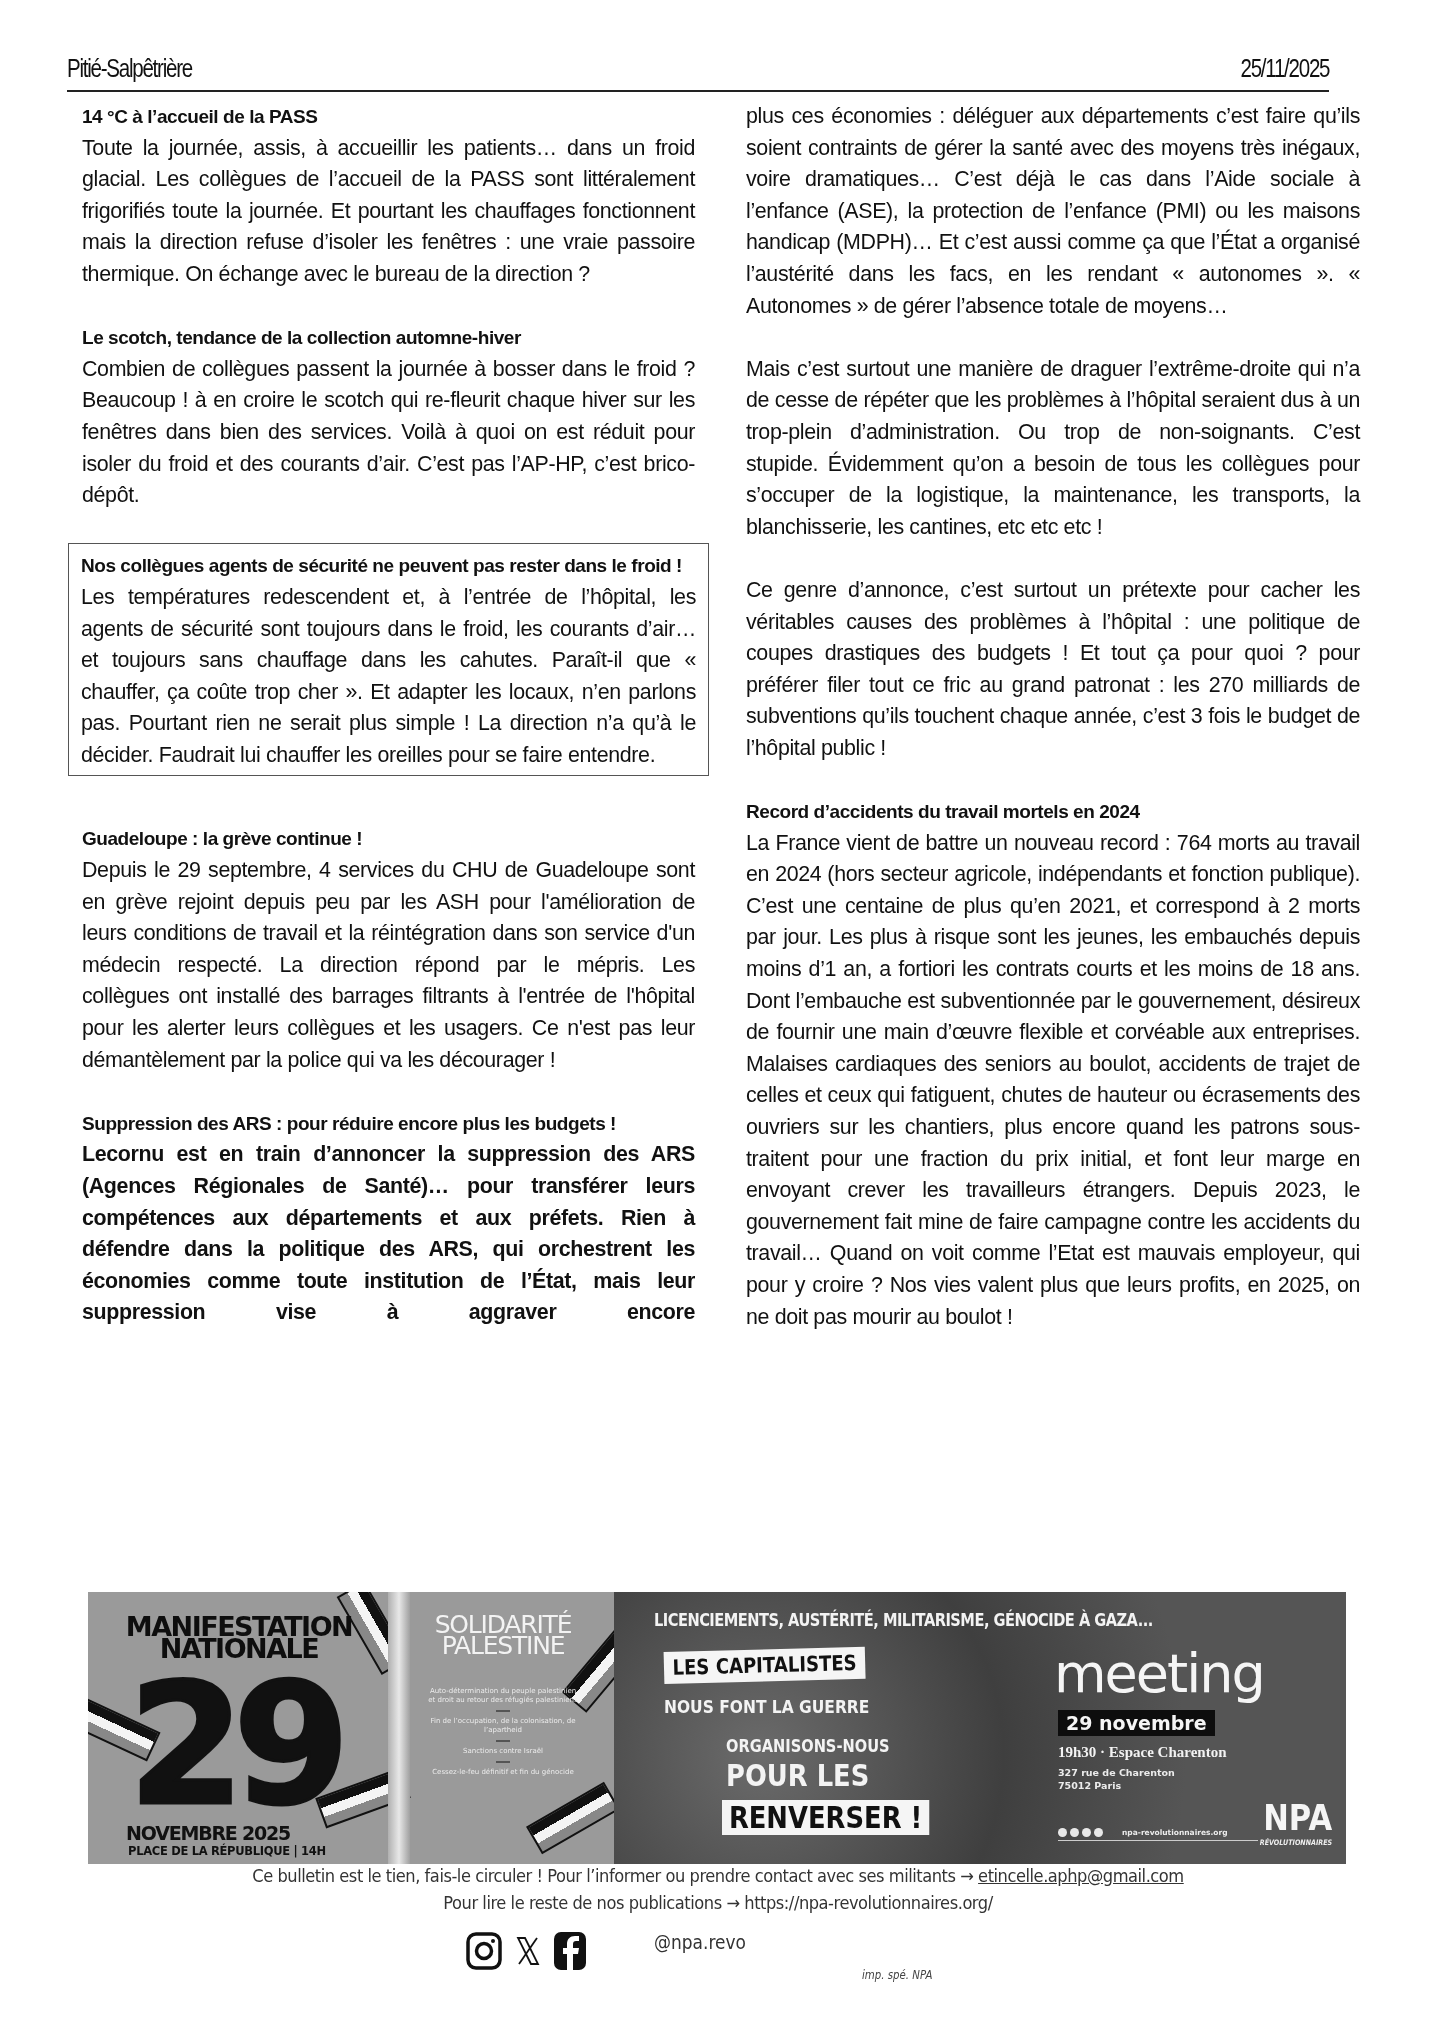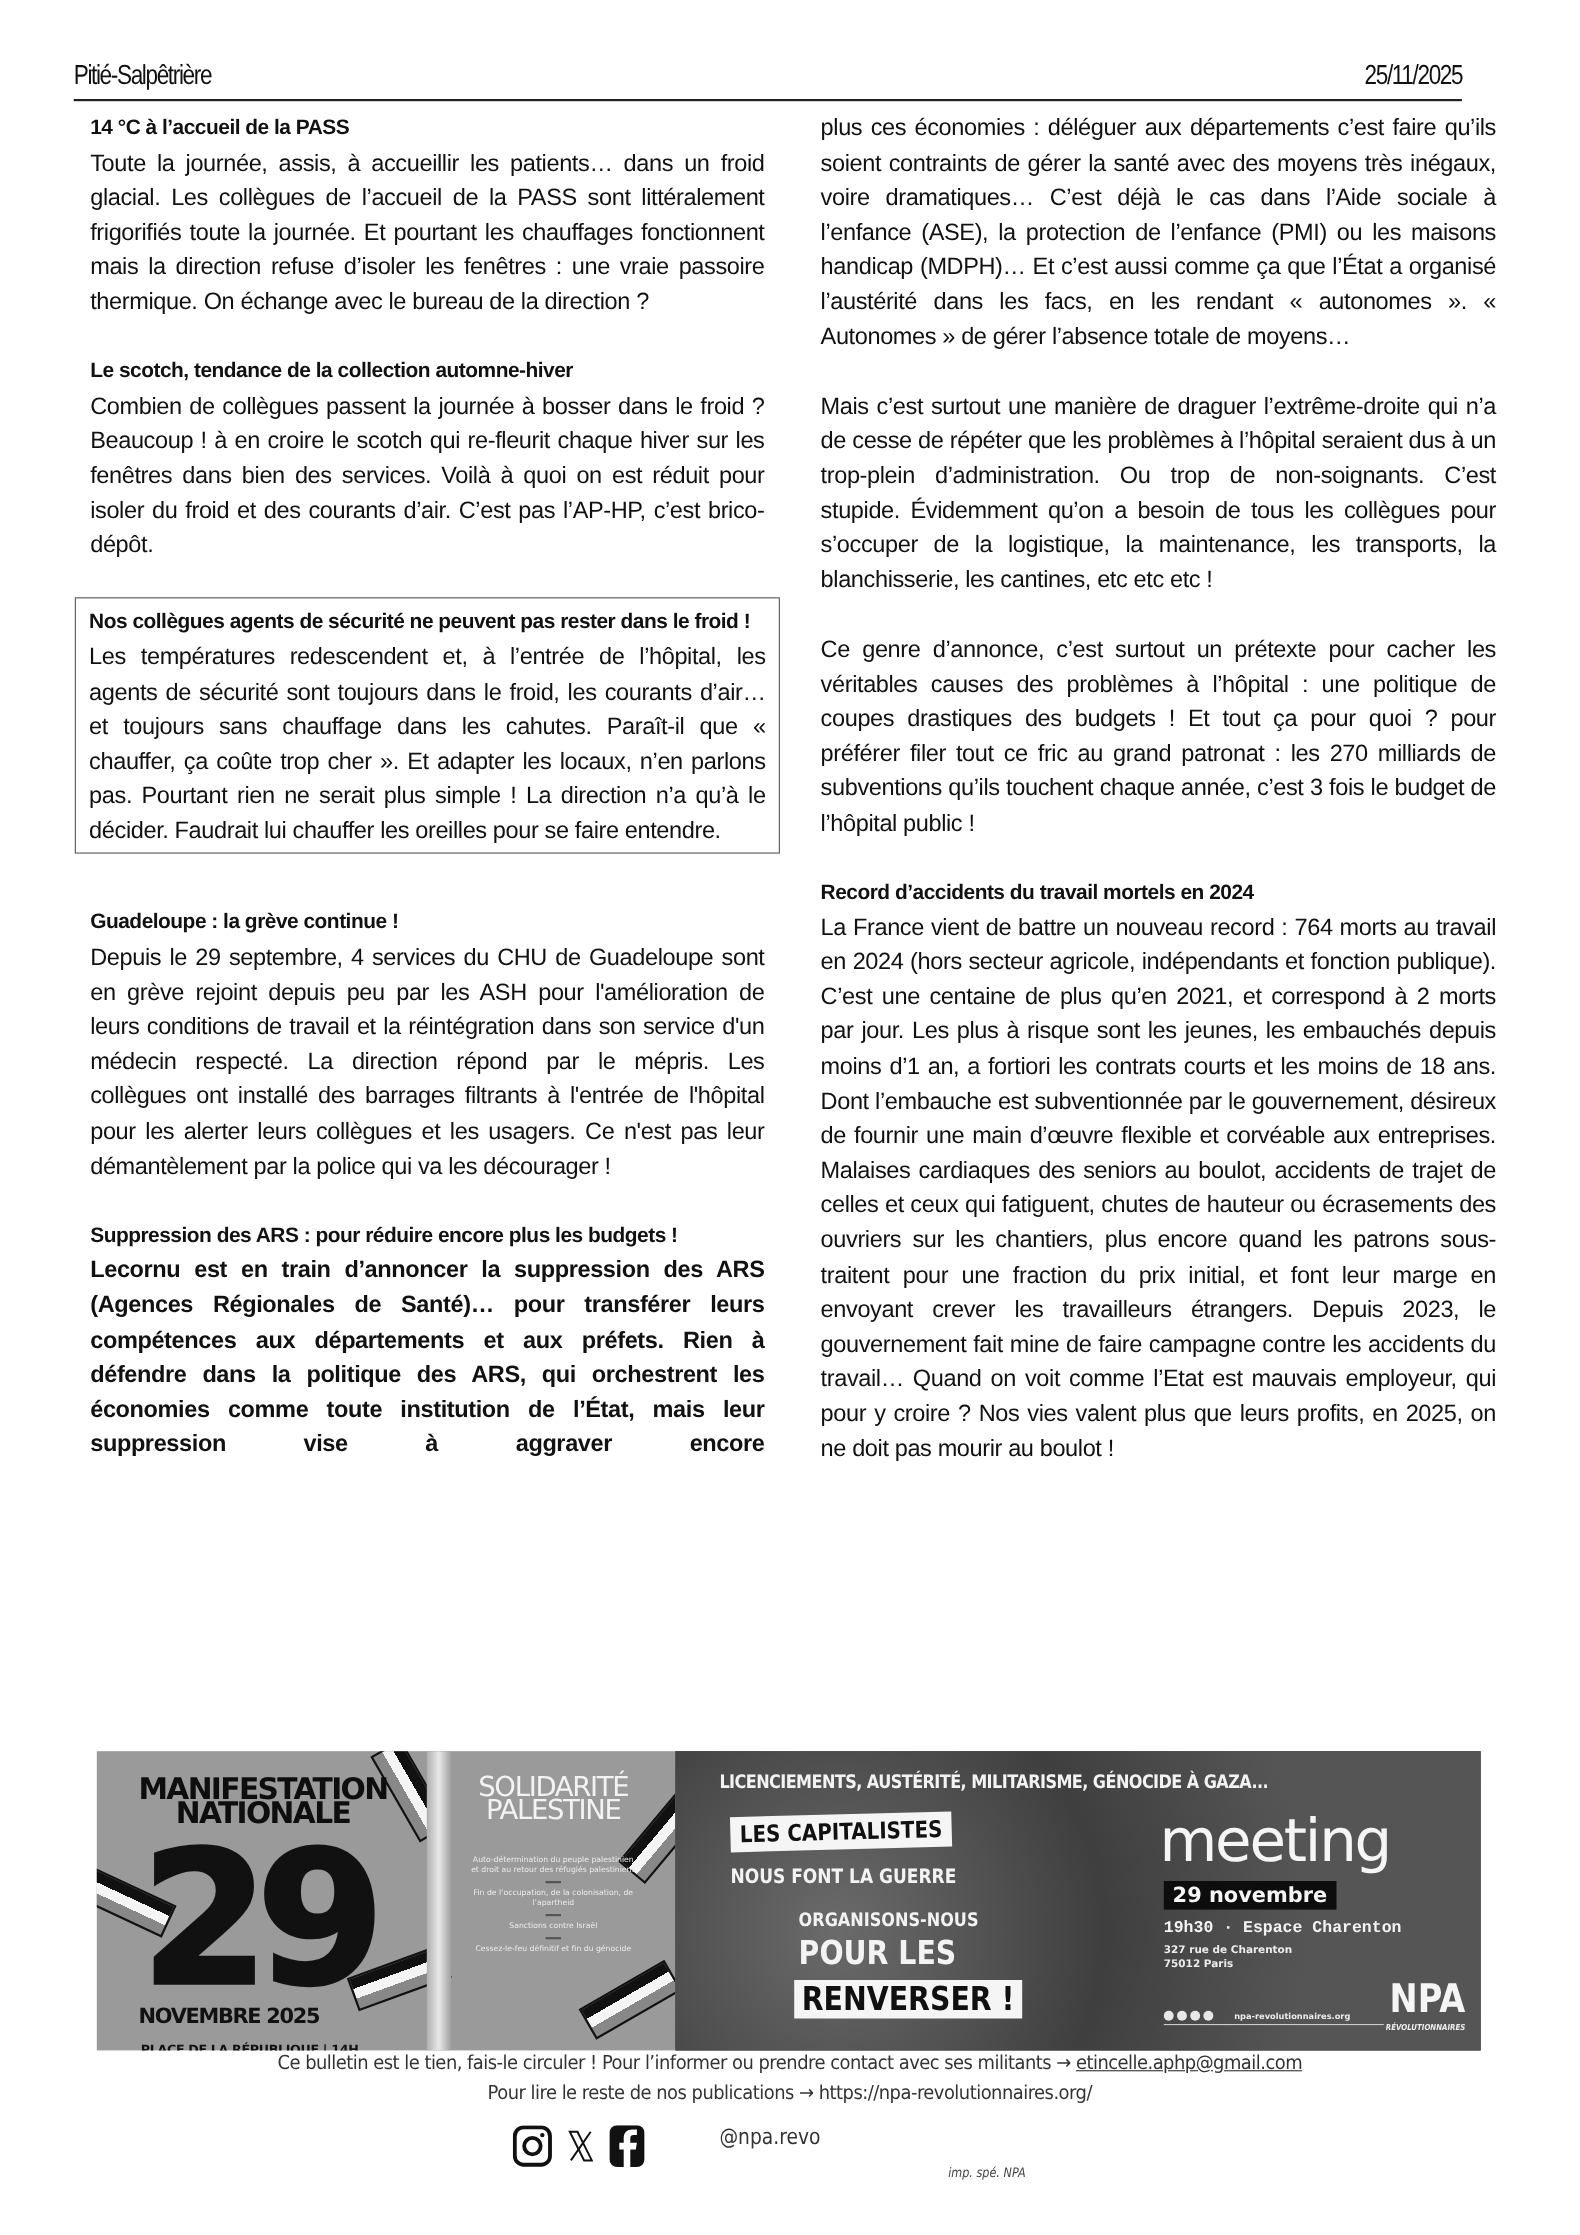--- a/index.html
+++ b/index.html
@@ -21,36 +21,36 @@
 
   .banner { position: absolute; left: 88px; top: 1592px; width: 1258px; height: 332px; display: flex; }
   .banner-left { width: 526px; height: 272px; background: #9a9a9a; position: relative; overflow: hidden; }
   .banner-right { flex: 1; height: 272px; background: #5a5a5a; position: relative; overflow: hidden;
     background-image: radial-gradient(circle at 20% 60%, #6b6b6b 0, #3f3f3f 40%, #555 70%), linear-gradient(#555,#444); }
 
   .manif { position: absolute; left: 36px; top: 24px; font-family: "DejaVu Sans", sans-serif; font-weight: bold; font-size: 27px; line-height: 22px; color: #0e0e0e; text-align: center; letter-spacing: -1.5px; width: 230px; }
   .big29 { position: absolute; left: 40px; top: 78px; font-family: "DejaVu Sans", sans-serif; font-weight: bold; font-size: 168px; line-height: 150px; color: #111; letter-spacing: -12px;
     -webkit-text-stroke: 3px #111; }
   .nov { position: absolute; left: 38px; top: 230px; font-family: "DejaVu Sans", sans-serif; font-weight: bold; font-size: 19px; line-height: 22px; color: #111; letter-spacing: -1.2px; }
-  .place { position: absolute; left: 40px; top: 264px; font-family: "DejaVu Sans", sans-serif; font-weight: bold; font-size: 11.5px; color: #111; letter-spacing: -0.3px; }
+  .place { position: absolute; left: 40px; top: 252px; font-family: "DejaVu Sans", sans-serif; font-weight: bold; font-size: 11.5px; color: #111; letter-spacing: -0.3px; }
   .divider { position: absolute; left: 300px; top: 0; width: 22px; height: 272px; background: linear-gradient(to right, #b0b0b0, #e8e8e8, #a0a0a0); }
   .soli { position: absolute; left: 330px; top: 22px; width: 170px; font-family: "DejaVu Sans", sans-serif; font-weight: normal; font-size: 25px; line-height: 21px; color: #f3f3f3; text-align: center; letter-spacing: -1.2px; }
   .claims { position: absolute; left: 340px; top: 95px; width: 150px; text-align: center; color: #ececec; font-family: "DejaVu Sans", sans-serif; font-size: 7px; line-height: 9px; }
   .claims .sep { width: 14px; height: 2px; background: #555; margin: 5px auto; }
   .flag { position: absolute; height: 32px; width: 90px; border: 2px solid #111; background: linear-gradient(#111 0 33%, #f4f4f4 33% 66%, #888 66% 100%); }
 
   .br-title { position: absolute; left: 40px; top: 18px; font-family: "DejaVu Sans", sans-serif; font-weight: bold; font-size: 17px; color: #f3f3f3; letter-spacing: -0.6px; transform: scaleX(0.86); transform-origin: left; white-space: nowrap; }
   .capi { position: absolute; left: 50px; top: 60px; background: #f5f5f5; color: #111; font-family: "DejaVu Sans", sans-serif; font-weight: bold; font-size: 21px; padding: 4px 10px; transform: rotate(-1.5deg) scaleX(0.86); transform-origin: left; white-space: nowrap; }
   .guerre { position: absolute; left: 50px; top: 104px; color: #f3f3f3; font-family: "DejaVu Sans", sans-serif; font-weight: bold; font-size: 18px; transform: scaleX(0.86); transform-origin: left; white-space: nowrap; }
   .orga { position: absolute; left: 112px; top: 144px; color: #f3f3f3; font-family: "DejaVu Sans", sans-serif; font-weight: bold; font-size: 17px; transform: scaleX(0.86); transform-origin: left; white-space: nowrap; }
   .pourles { position: absolute; left: 112px; top: 166px; color: #f3f3f3; font-family: "DejaVu Sans", sans-serif; font-weight: bold; font-size: 30px; transform: scaleX(0.86); transform-origin: left; white-space: nowrap; }
   .renv { position: absolute; left: 108px; top: 208px; background: #f5f5f5; color: #111; font-family: "DejaVu Sans", sans-serif; font-weight: bold; font-size: 30px; padding: 0 8px; transform: scaleX(0.86); transform-origin: left; white-space: nowrap; }
   .meeting { position: absolute; left: 440px; top: 54px; color: #f5f5f5; font-family: "DejaVu Sans", sans-serif; font-weight: normal; font-size: 54px; letter-spacing: -2px; line-height: 56px; }
   .mdate { position: absolute; left: 444px; top: 118px; background: #0d0d0d; color: #f5f5f5; font-family: "DejaVu Sans", sans-serif; font-weight: bold; font-size: 19px; padding: 0 8px; line-height: 26px; }
-  .mtime { position: absolute; left: 444px; top: 152px; color: #f3f3f3; font-family: Liberation Mono, monospace; font-weight: bold; font-size: 15px; white-space: nowrap; }
+  .mtime { position: absolute; left: 444px; top: 152px; color: #f3f3f3; font-family: Liberation Serif, serif; font-weight: bold; font-size: 15px; white-space: nowrap; }
   .maddr { position: absolute; left: 444px; top: 174px; color: #ececec; font-family: "DejaVu Sans", sans-serif; font-weight: bold; font-size: 9.5px; line-height: 13px; }
   .msocial { position: absolute; left: 444px; top: 236px; width: 200px; border-bottom: 1px solid #ccc; padding-bottom: 3px; color: #ececec; font-family: "DejaVu Sans", sans-serif; font-weight: bold; font-size: 7.5px; display: flex; align-items: center; gap: 3px; }
   .msocial .dot { width: 9px; height: 9px; border-radius: 50%; background: #e8e8e8; display: inline-block; }
   .msocial .url { margin-left: 16px; }
   .npa { position: absolute; right: 14px; top: 208px; color: #f5f5f5; font-family: "DejaVu Sans", sans-serif; font-weight: bold; font-size: 36px; line-height: 36px; transform: scaleX(0.85); transform-origin: right; }
   .npa-sub { position: absolute; right: 14px; top: 246px; color: #eee; font-family: "DejaVu Sans", sans-serif; font-weight: bold; font-style: italic; font-size: 7.5px; transform: scaleX(0.85); transform-origin: right; }
 
   .footer1 { position: absolute; left: 0; top: 1866px; width: 1436px; text-align: center; font-family: "DejaVu Sans", sans-serif; font-size: 17.5px; color: #333; letter-spacing: -0.5px; transform: scaleX(0.93); transform-origin: center; }
   .footer1 a { color: #333; text-decoration: underline; }
   .footer2 { position: absolute; left: 0; top: 1893px; width: 1436px; text-align: center; font-family: "DejaVu Sans", sans-serif; font-size: 17.5px; color: #333; letter-spacing: -0.5px; transform: scaleX(0.93); transform-origin: center; }

